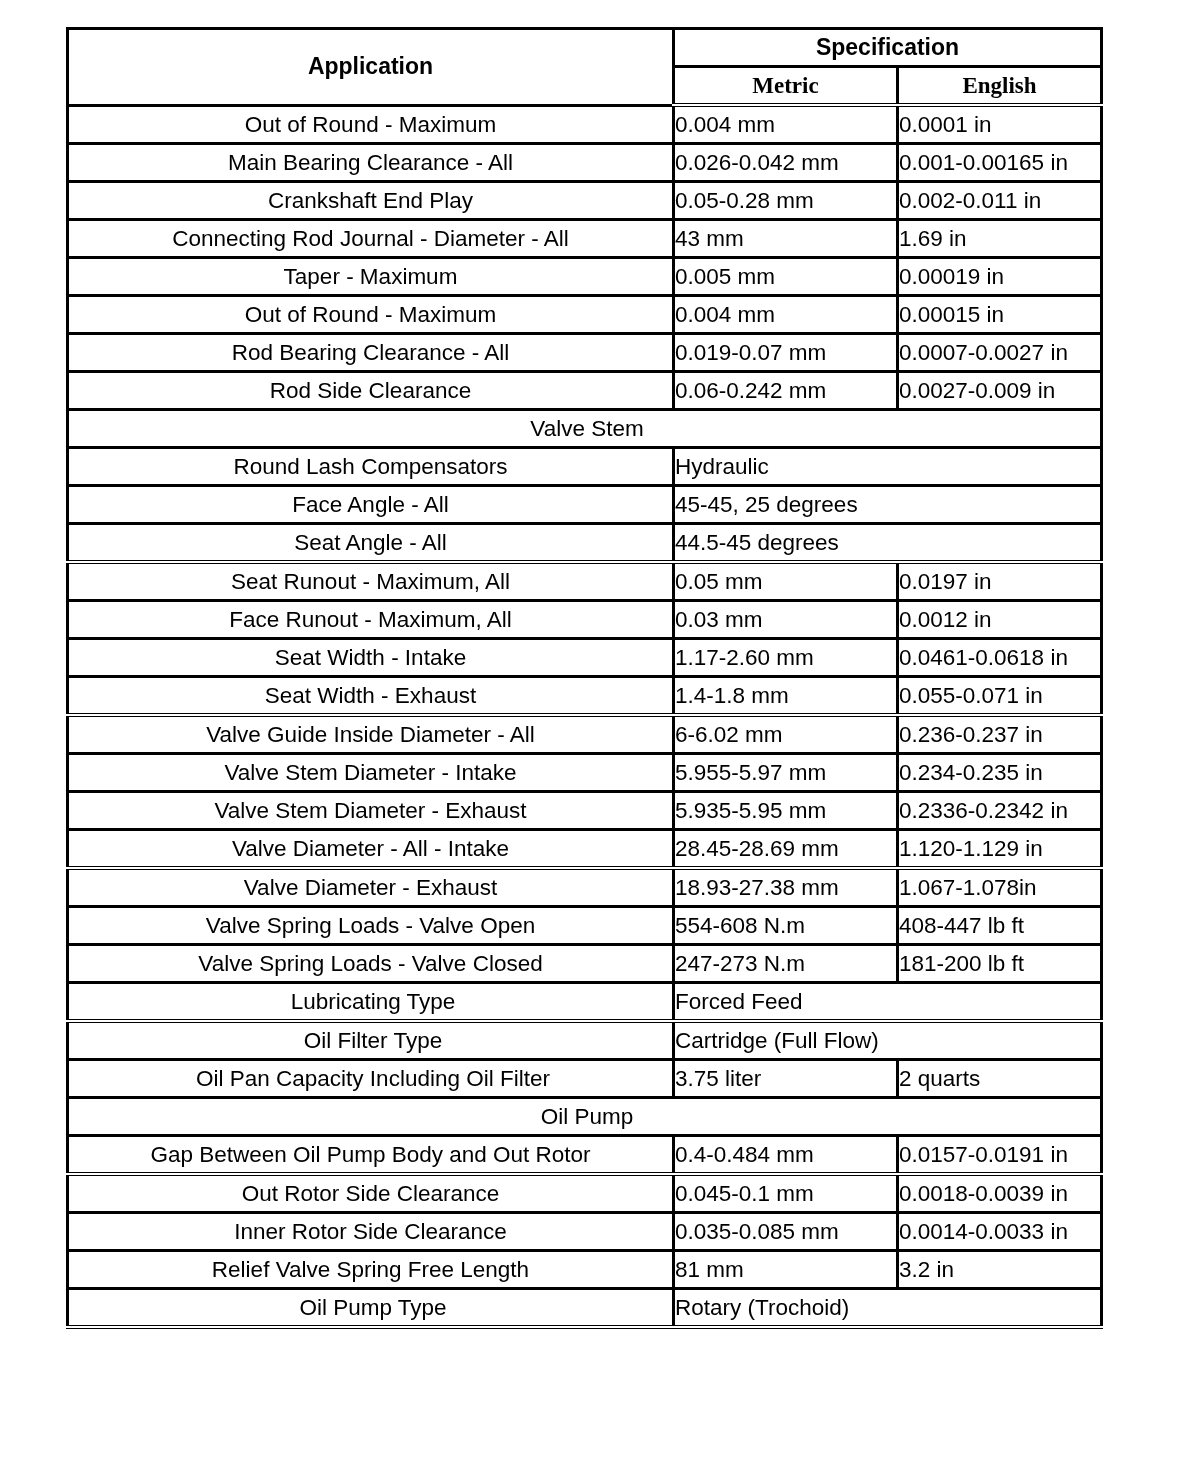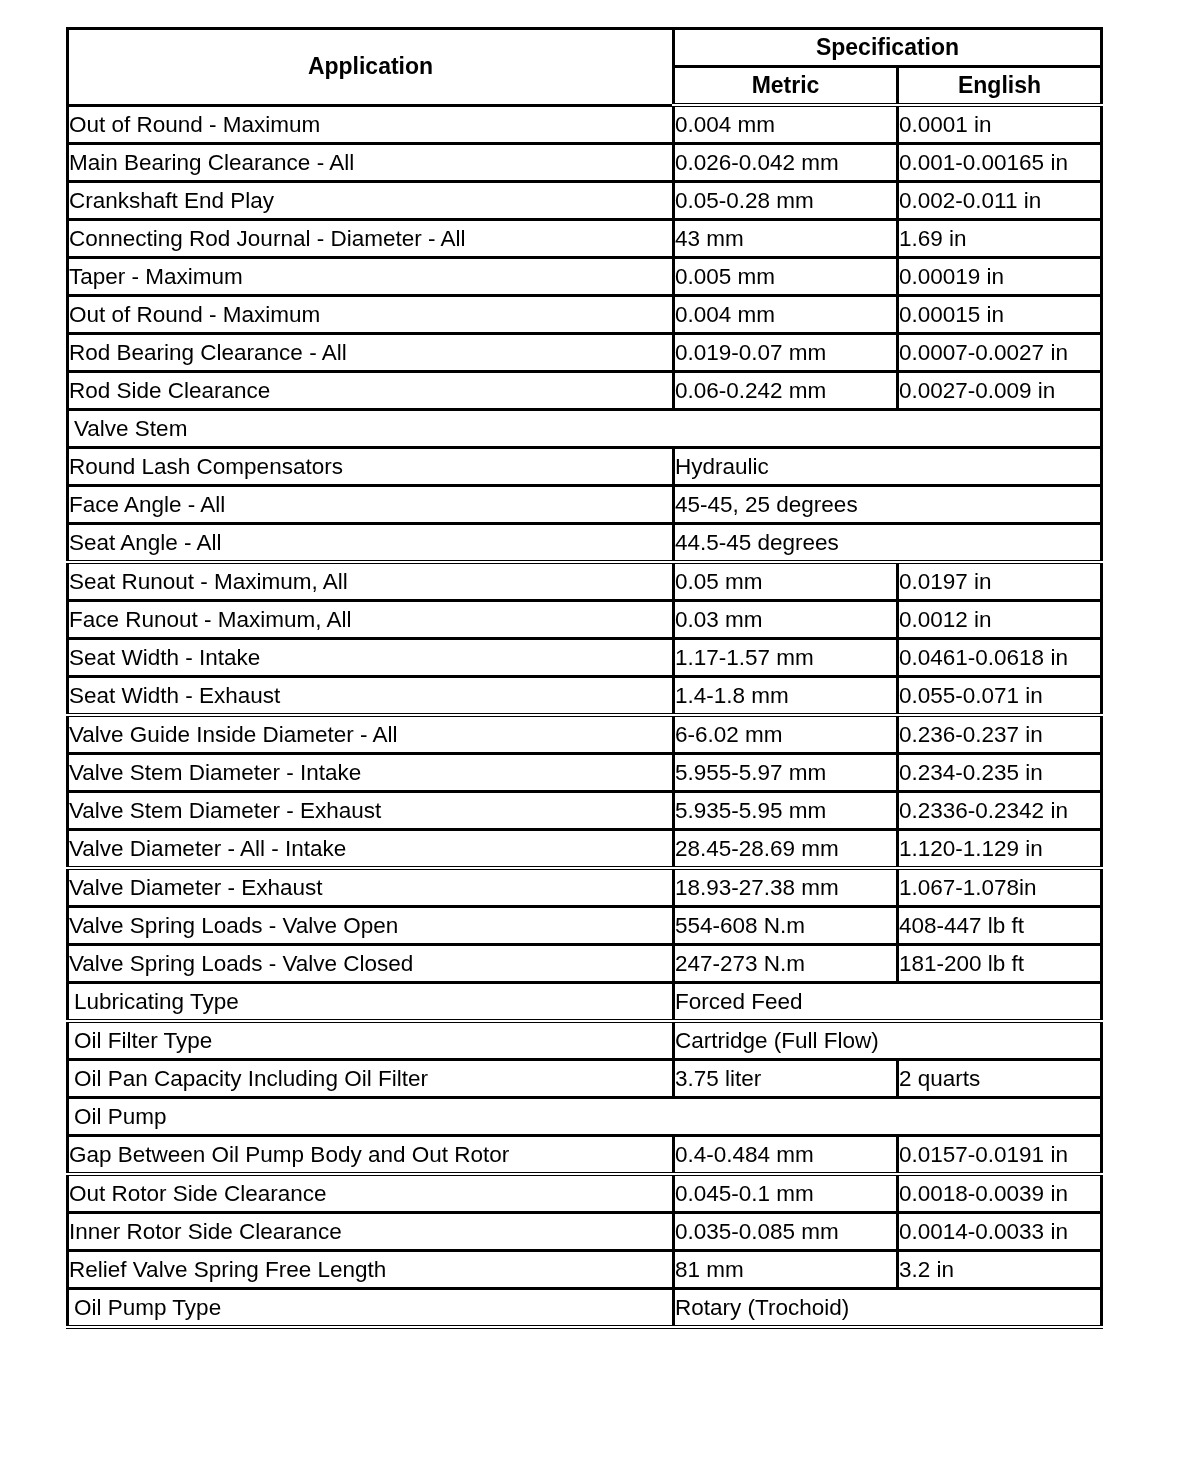--- a/index.html
+++ b/index.html
@@ -11,22 +11,22 @@
     font-size: 22.5px;
   }
   table.spec col.c-app { width: 606px; }
   table.spec col.c-met { width: 224px; }
   table.spec col.c-eng { width: 204px; }
   table.spec th, table.spec td {
     border: 3px solid #000; padding: 0; height: 35px; line-height: 35px;
     white-space: nowrap; overflow: hidden;
   }
   table.spec th { font-weight: bold; text-align: center; font-size: 23px; }
-  table.spec thead tr.h2 th { border-bottom: 4px double #000; }
-  td.app { text-align: left; padding-left: 104px; }
+  table.spec thead tr.h2 th { border-bottom: 4px double #000; font-family: Liberation Serif, serif; }
+  td.app { text-align: center; padding-left: 104px; }
   td.app.sec { padding-left: 5px; }
   td.val { text-align: left; }
   td.val.eng { letter-spacing: 0; }
   tr.dbl td { border-bottom: 4px double #000; }
 </style>
 </head>
 <body>
 
 <table class="spec">
   <colgroup>
@@ -105,21 +105,21 @@
         <td class="val">0.05 mm</td>
         <td class="val eng">0.0197 in</td>
       </tr>
     <tr>
         <td class="app">Face Runout - Maximum, All</td>
         <td class="val">0.03 mm</td>
         <td class="val eng">0.0012 in</td>
       </tr>
     <tr>
         <td class="app">Seat Width - Intake</td>
-        <td class="val">1.17-1.57 mm</td>
+        <td class="val">1.17-2.60 mm</td>
         <td class="val eng">0.0461-0.0618 in</td>
       </tr>
     <tr class="dbl">
         <td class="app">Seat Width - Exhaust</td>
         <td class="val">1.4-1.8 mm</td>
         <td class="val eng">0.055-0.071 in</td>
       </tr>
     <tr>
         <td class="app">Valve Guide Inside Diameter - All</td>
         <td class="val">6-6.02 mm</td>

